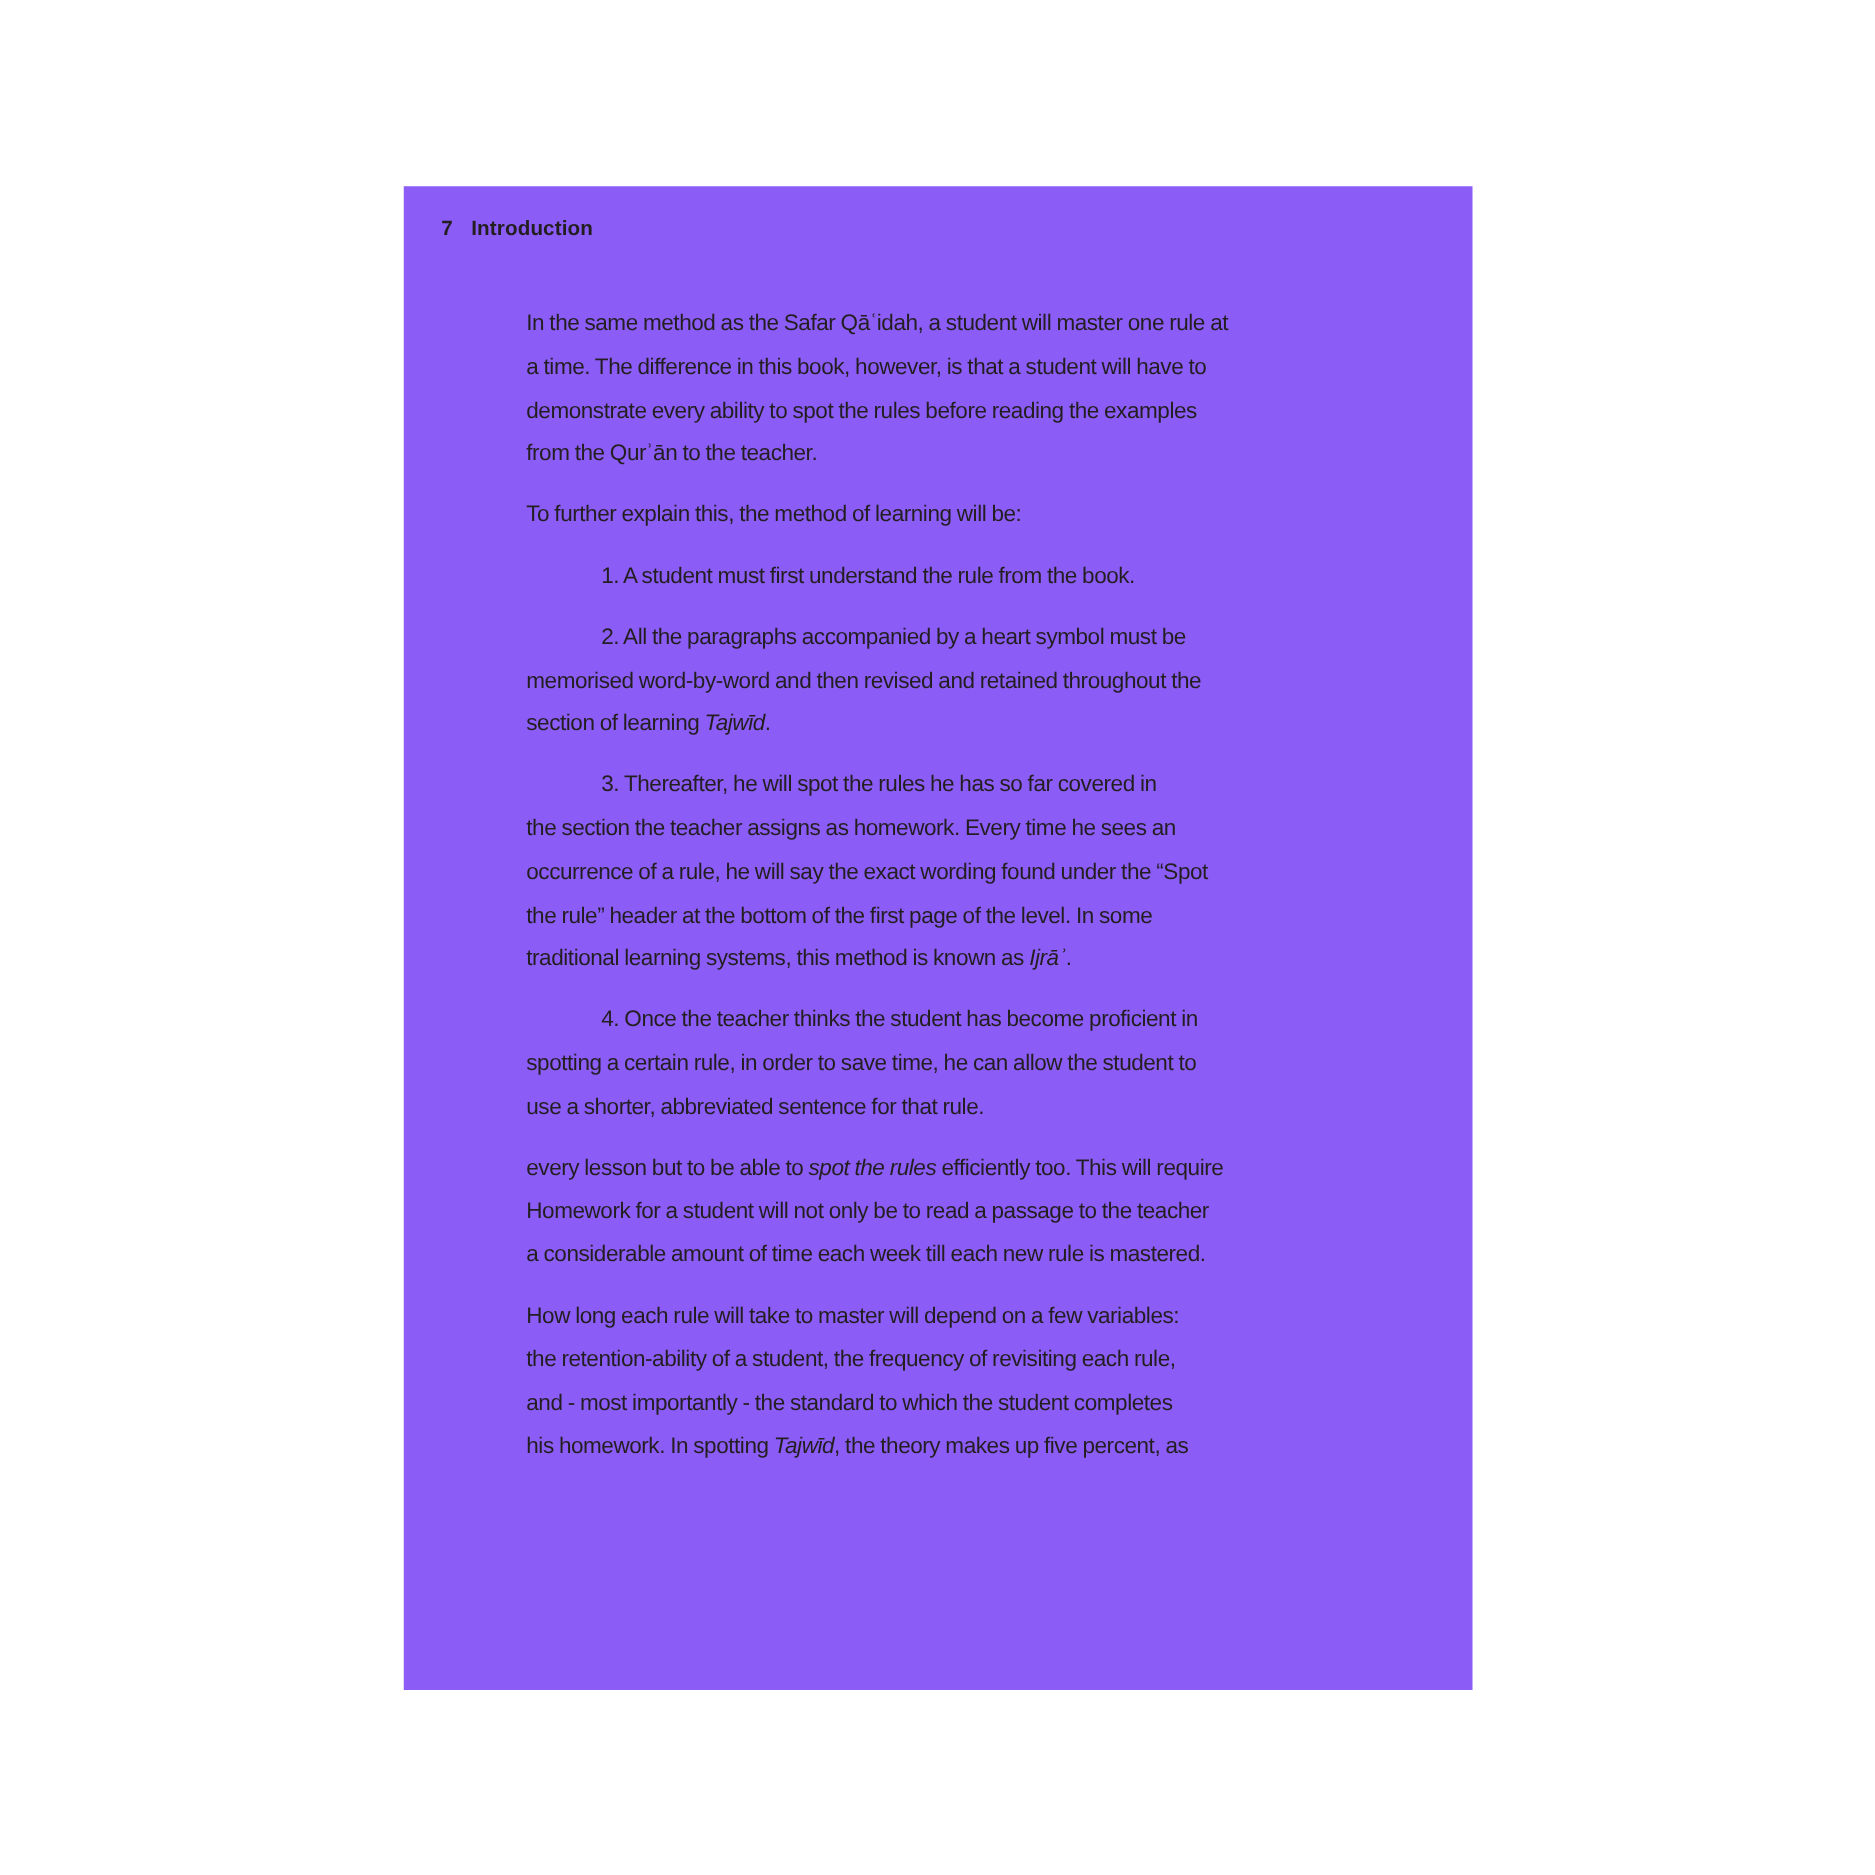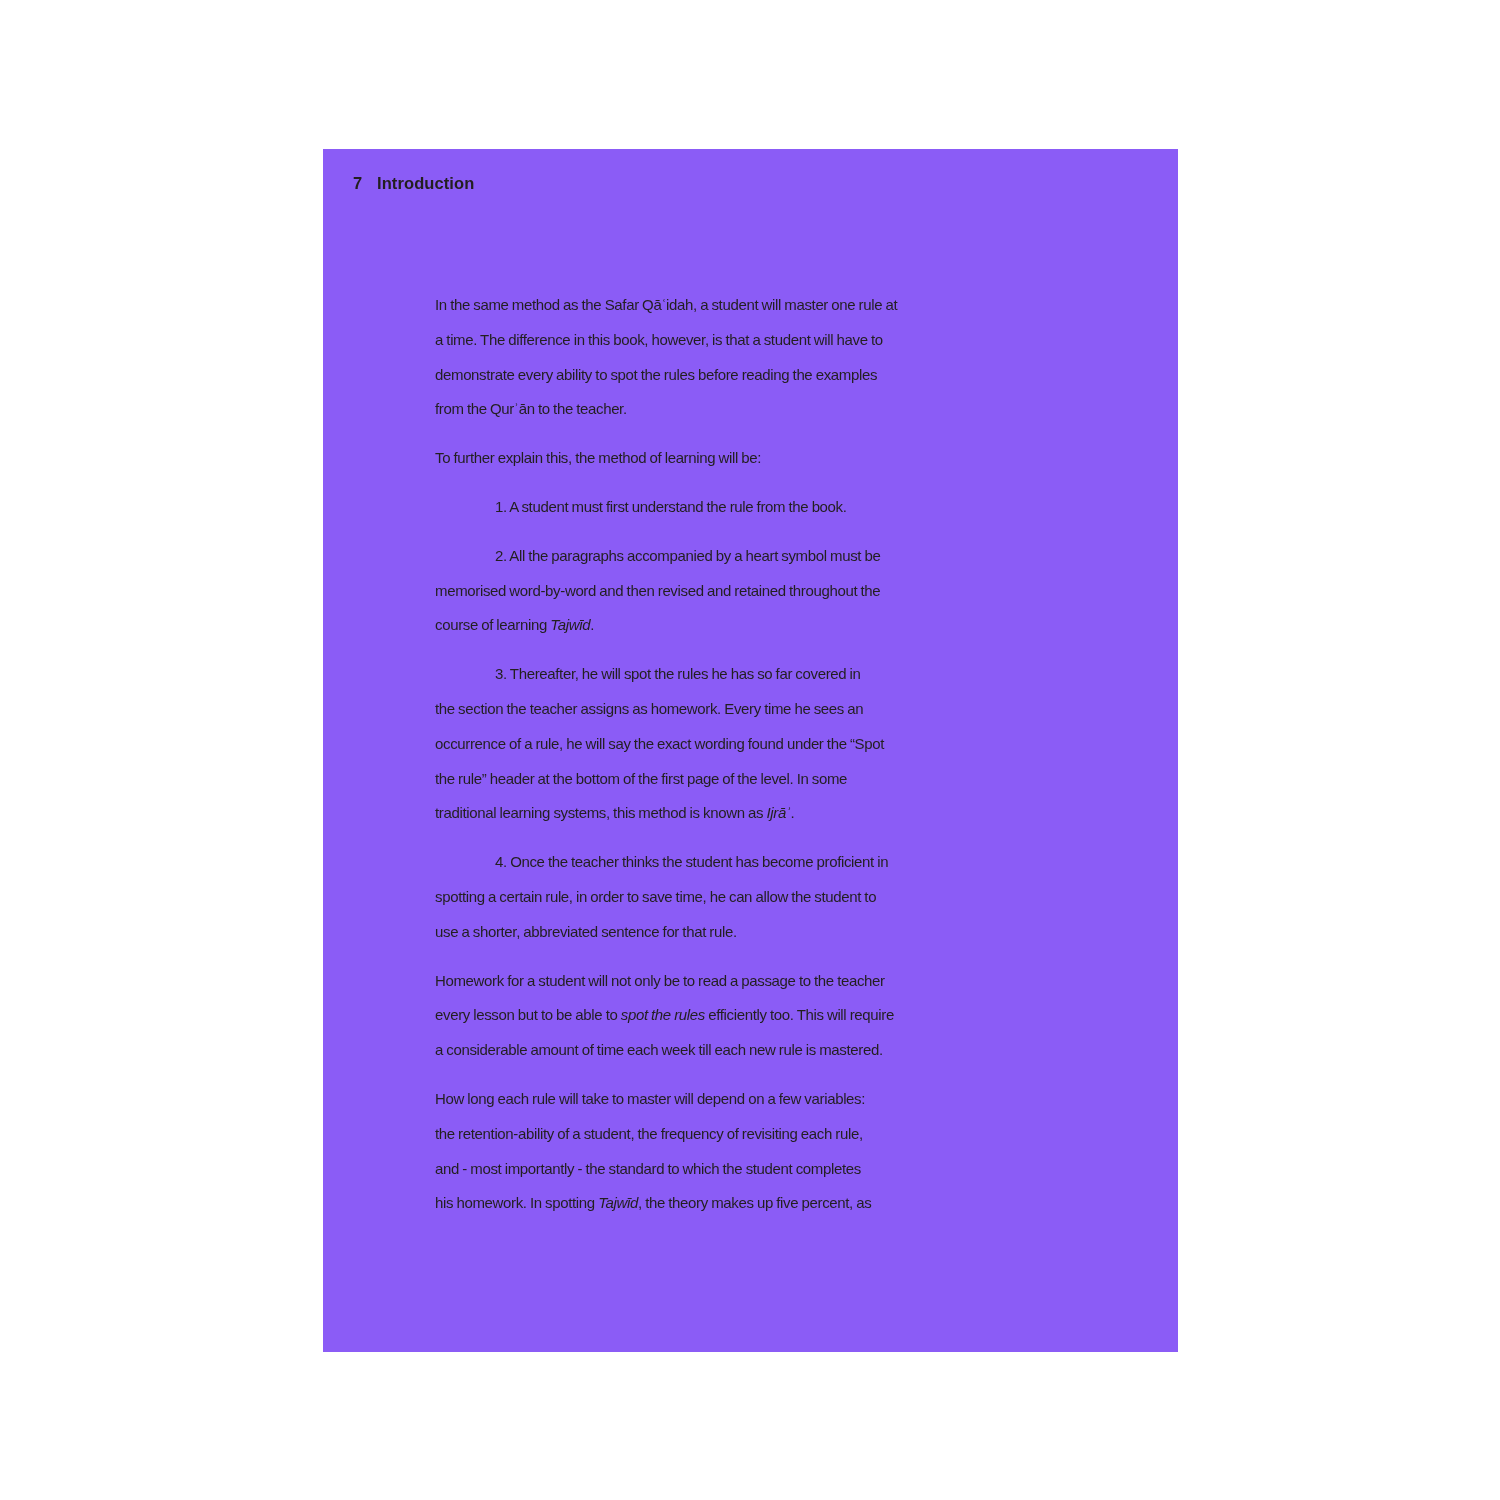--- a/index.html
+++ b/index.html
@@ -31,28 +31,27 @@
       font-weight: bold;
       letter-spacing: 0.1px;
       white-space: nowrap;
     }
     .running-head .page-num {
       display: inline-block;
       margin-right: 10px;
     }
     .body-text {
       position: absolute;
-      left: 112px;
+      left: 98px;
       top: 92px;
       width: 660px;
-      font-size: 15px;
+      font-size: 18px;
       line-height: 34.8px;
       letter-spacing: -0.35px;
       word-spacing: -0.5px;
-      margin-top: 47px;
     }
     .body-text p {
       margin: 0 0 14px 0;
     }
     .body-text p.item {
       text-indent: 60px;
     }
     .line {
       display: block;
       white-space: nowrap;
@@ -83,40 +82,40 @@
       <span class="line">To further explain this, the method of learning will be:</span>
     </p>
 
     <p class="item">
       <span>1. A student must first understand the rule from the book.</span>
     </p>
 
     <p class="item">
       <span>2. All the paragraphs accompanied by a heart symbol must be</span><br>
       <span>memorised word-by-word and then revised and retained throughout the</span><br>
-      <span>course of learning </span><em>Tajwīd</em><span>.</span>
+      <span>section of learning </span><em>Tajwīd</em><span>.</span>
     </p>
 
     <p class="item">
       <span>3. Thereafter, he will spot the rules he has so far covered in</span><br>
       <span>the section the teacher assigns as homework. Every time he sees an</span><br>
       <span>occurrence of a rule, he will say the exact wording found under the “Spot</span><br>
       <span>the rule” header at the bottom of the first page of the level. In some</span><br>
       <span>traditional learning systems, this method is known as </span><em>Ijrāʾ</em><span>.</span>
     </p>
 
     <p class="item">
       <span>4. Once the teacher thinks the student has become proficient in</span><br>
       <span>spotting a certain rule, in order to save time, he can allow the student to</span><br>
       <span>use a shorter, abbreviated sentence for that rule.</span>
     </p>
 
     <p>
+      <span class="line"><span>every lesson but to be able to </span><em>spot the rules</em><span> efficiently too. This will require</span></span>
       <span class="line">Homework for a student will not only be to read a passage to the teacher</span>
-      <span class="line"><span>every lesson but to be able to </span><em>spot the rules</em><span> efficiently too. This will require</span></span>
       <span class="line">a considerable amount of time each week till each new rule is mastered.</span>
     </p>
 
     <p>
       <span class="line">How long each rule will take to master will depend on a few variables:</span>
       <span class="line">the retention-ability of a student, the frequency of revisiting each rule,</span>
       <span class="line">and - most importantly - the standard to which the student completes</span>
       <span class="line"><span>his homework. In spotting </span><em>Tajwīd</em><span>, the theory makes up five percent, as</span></span>
     </p>
 

